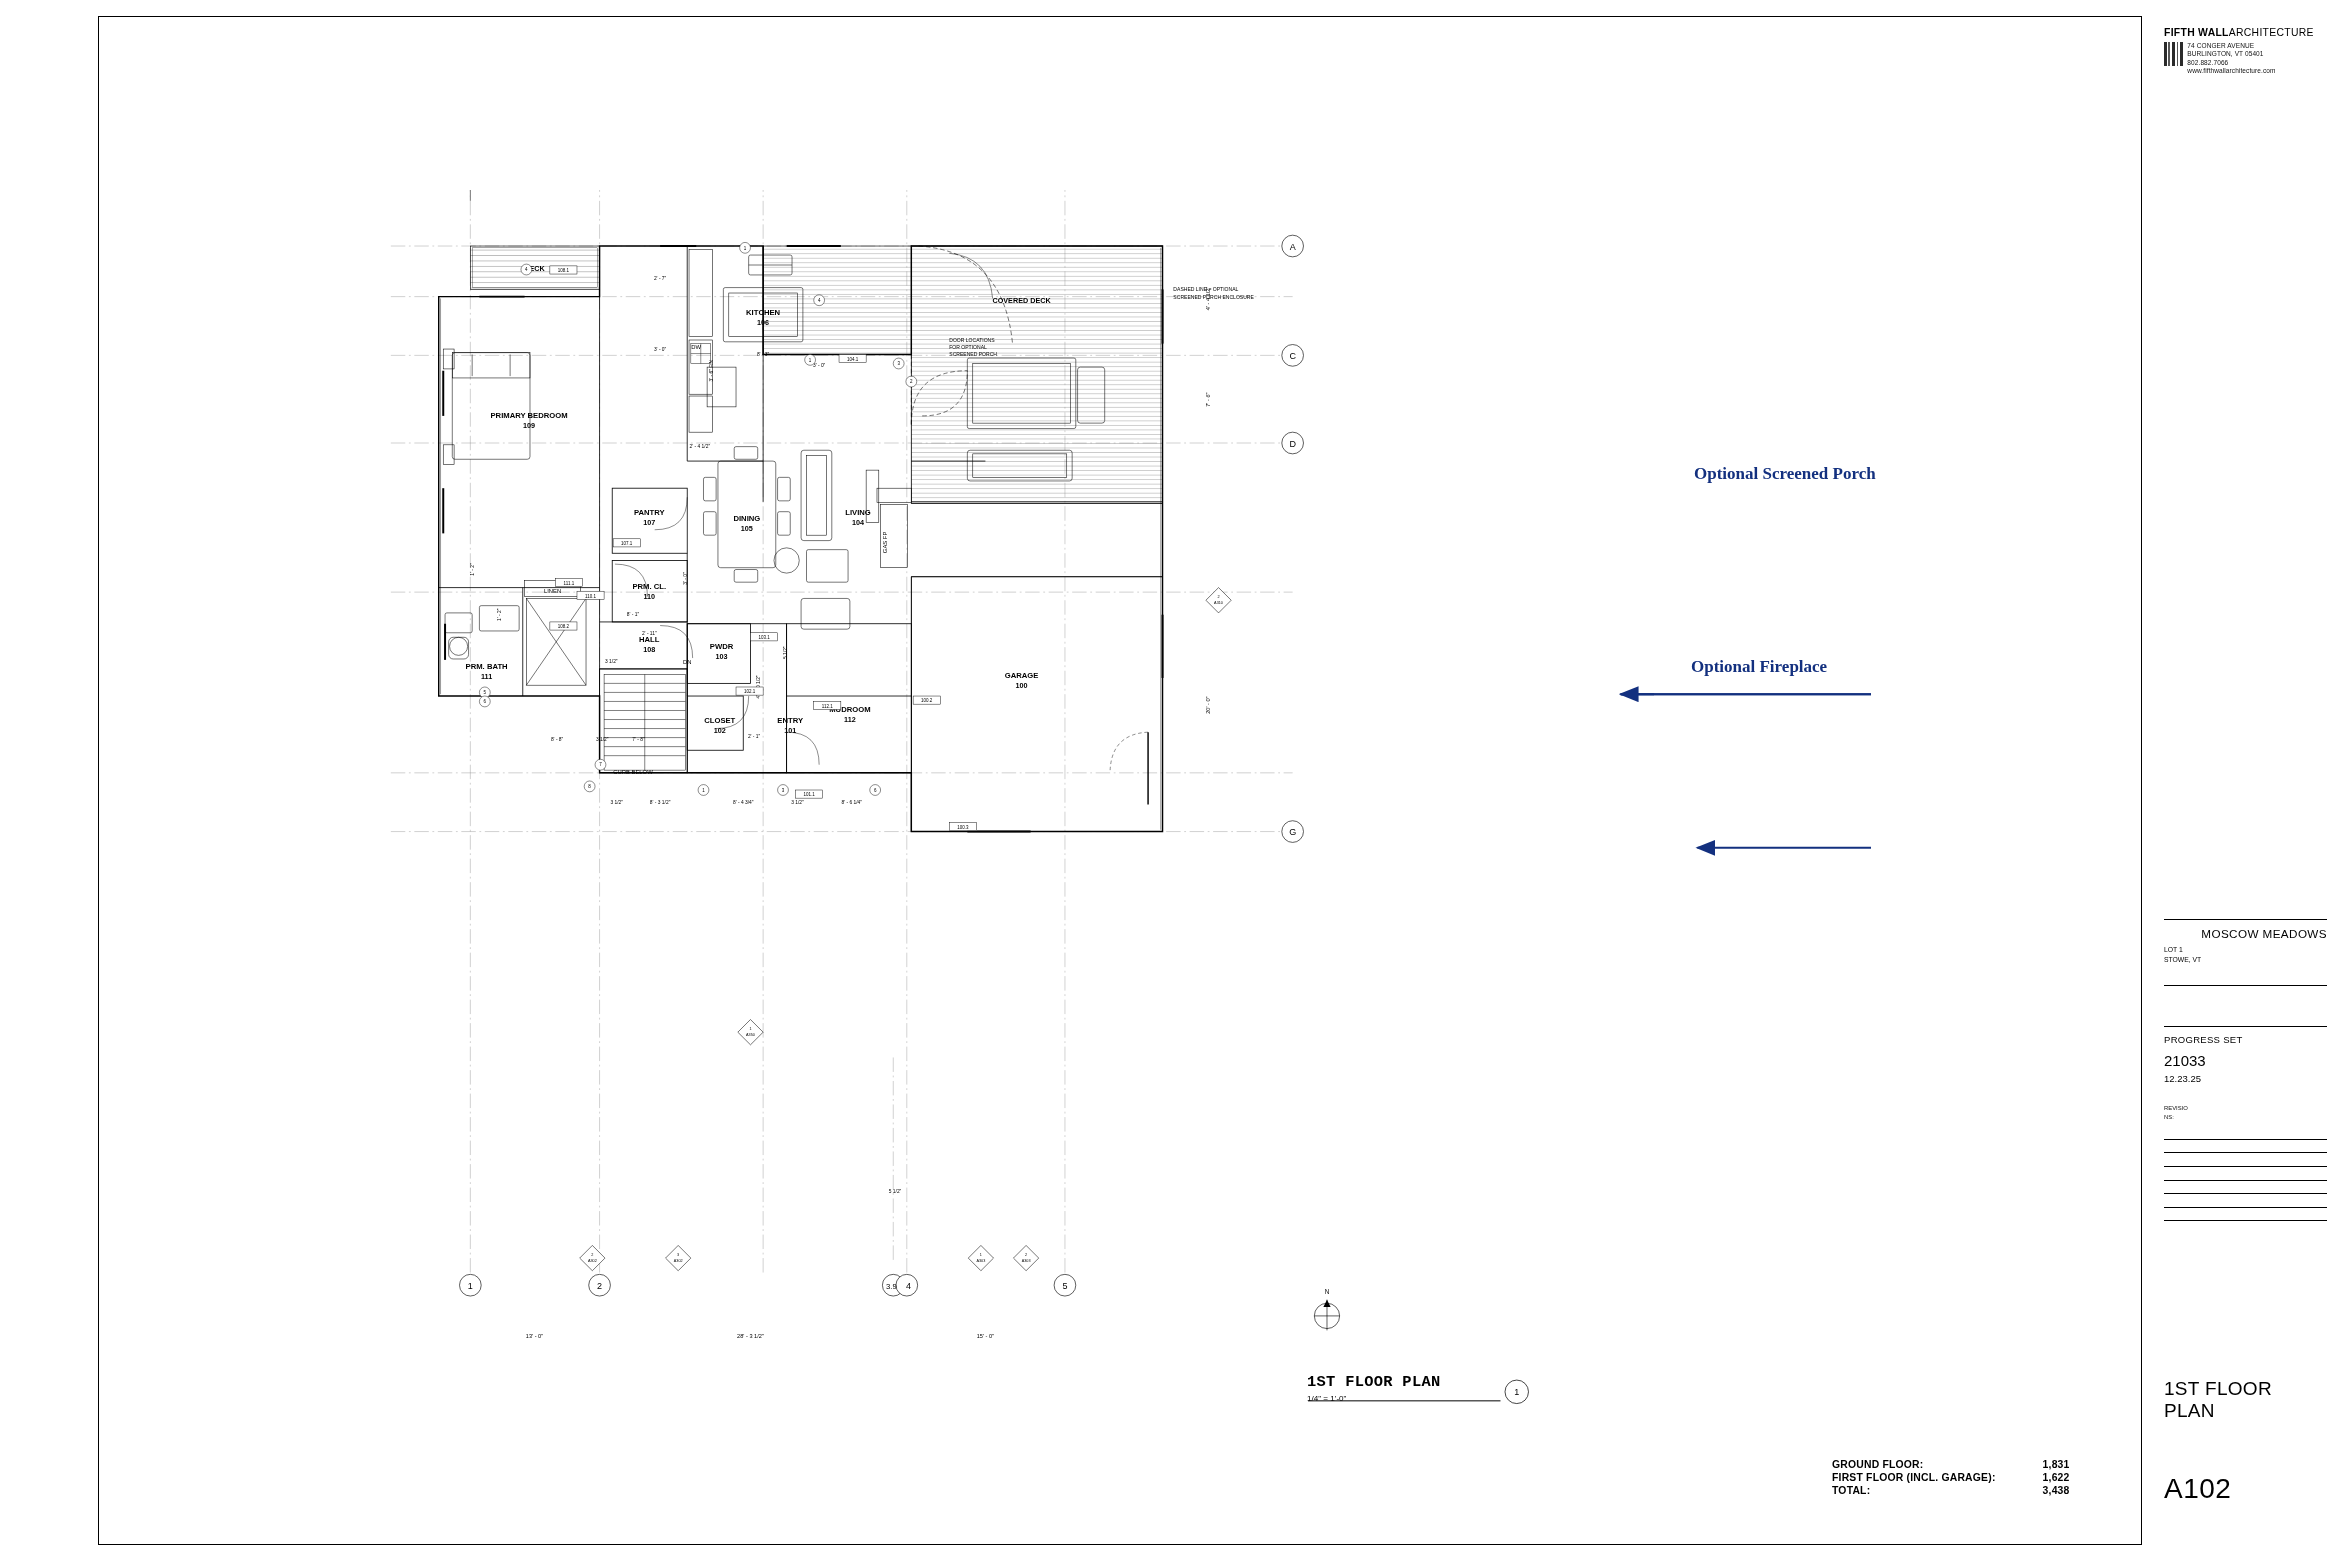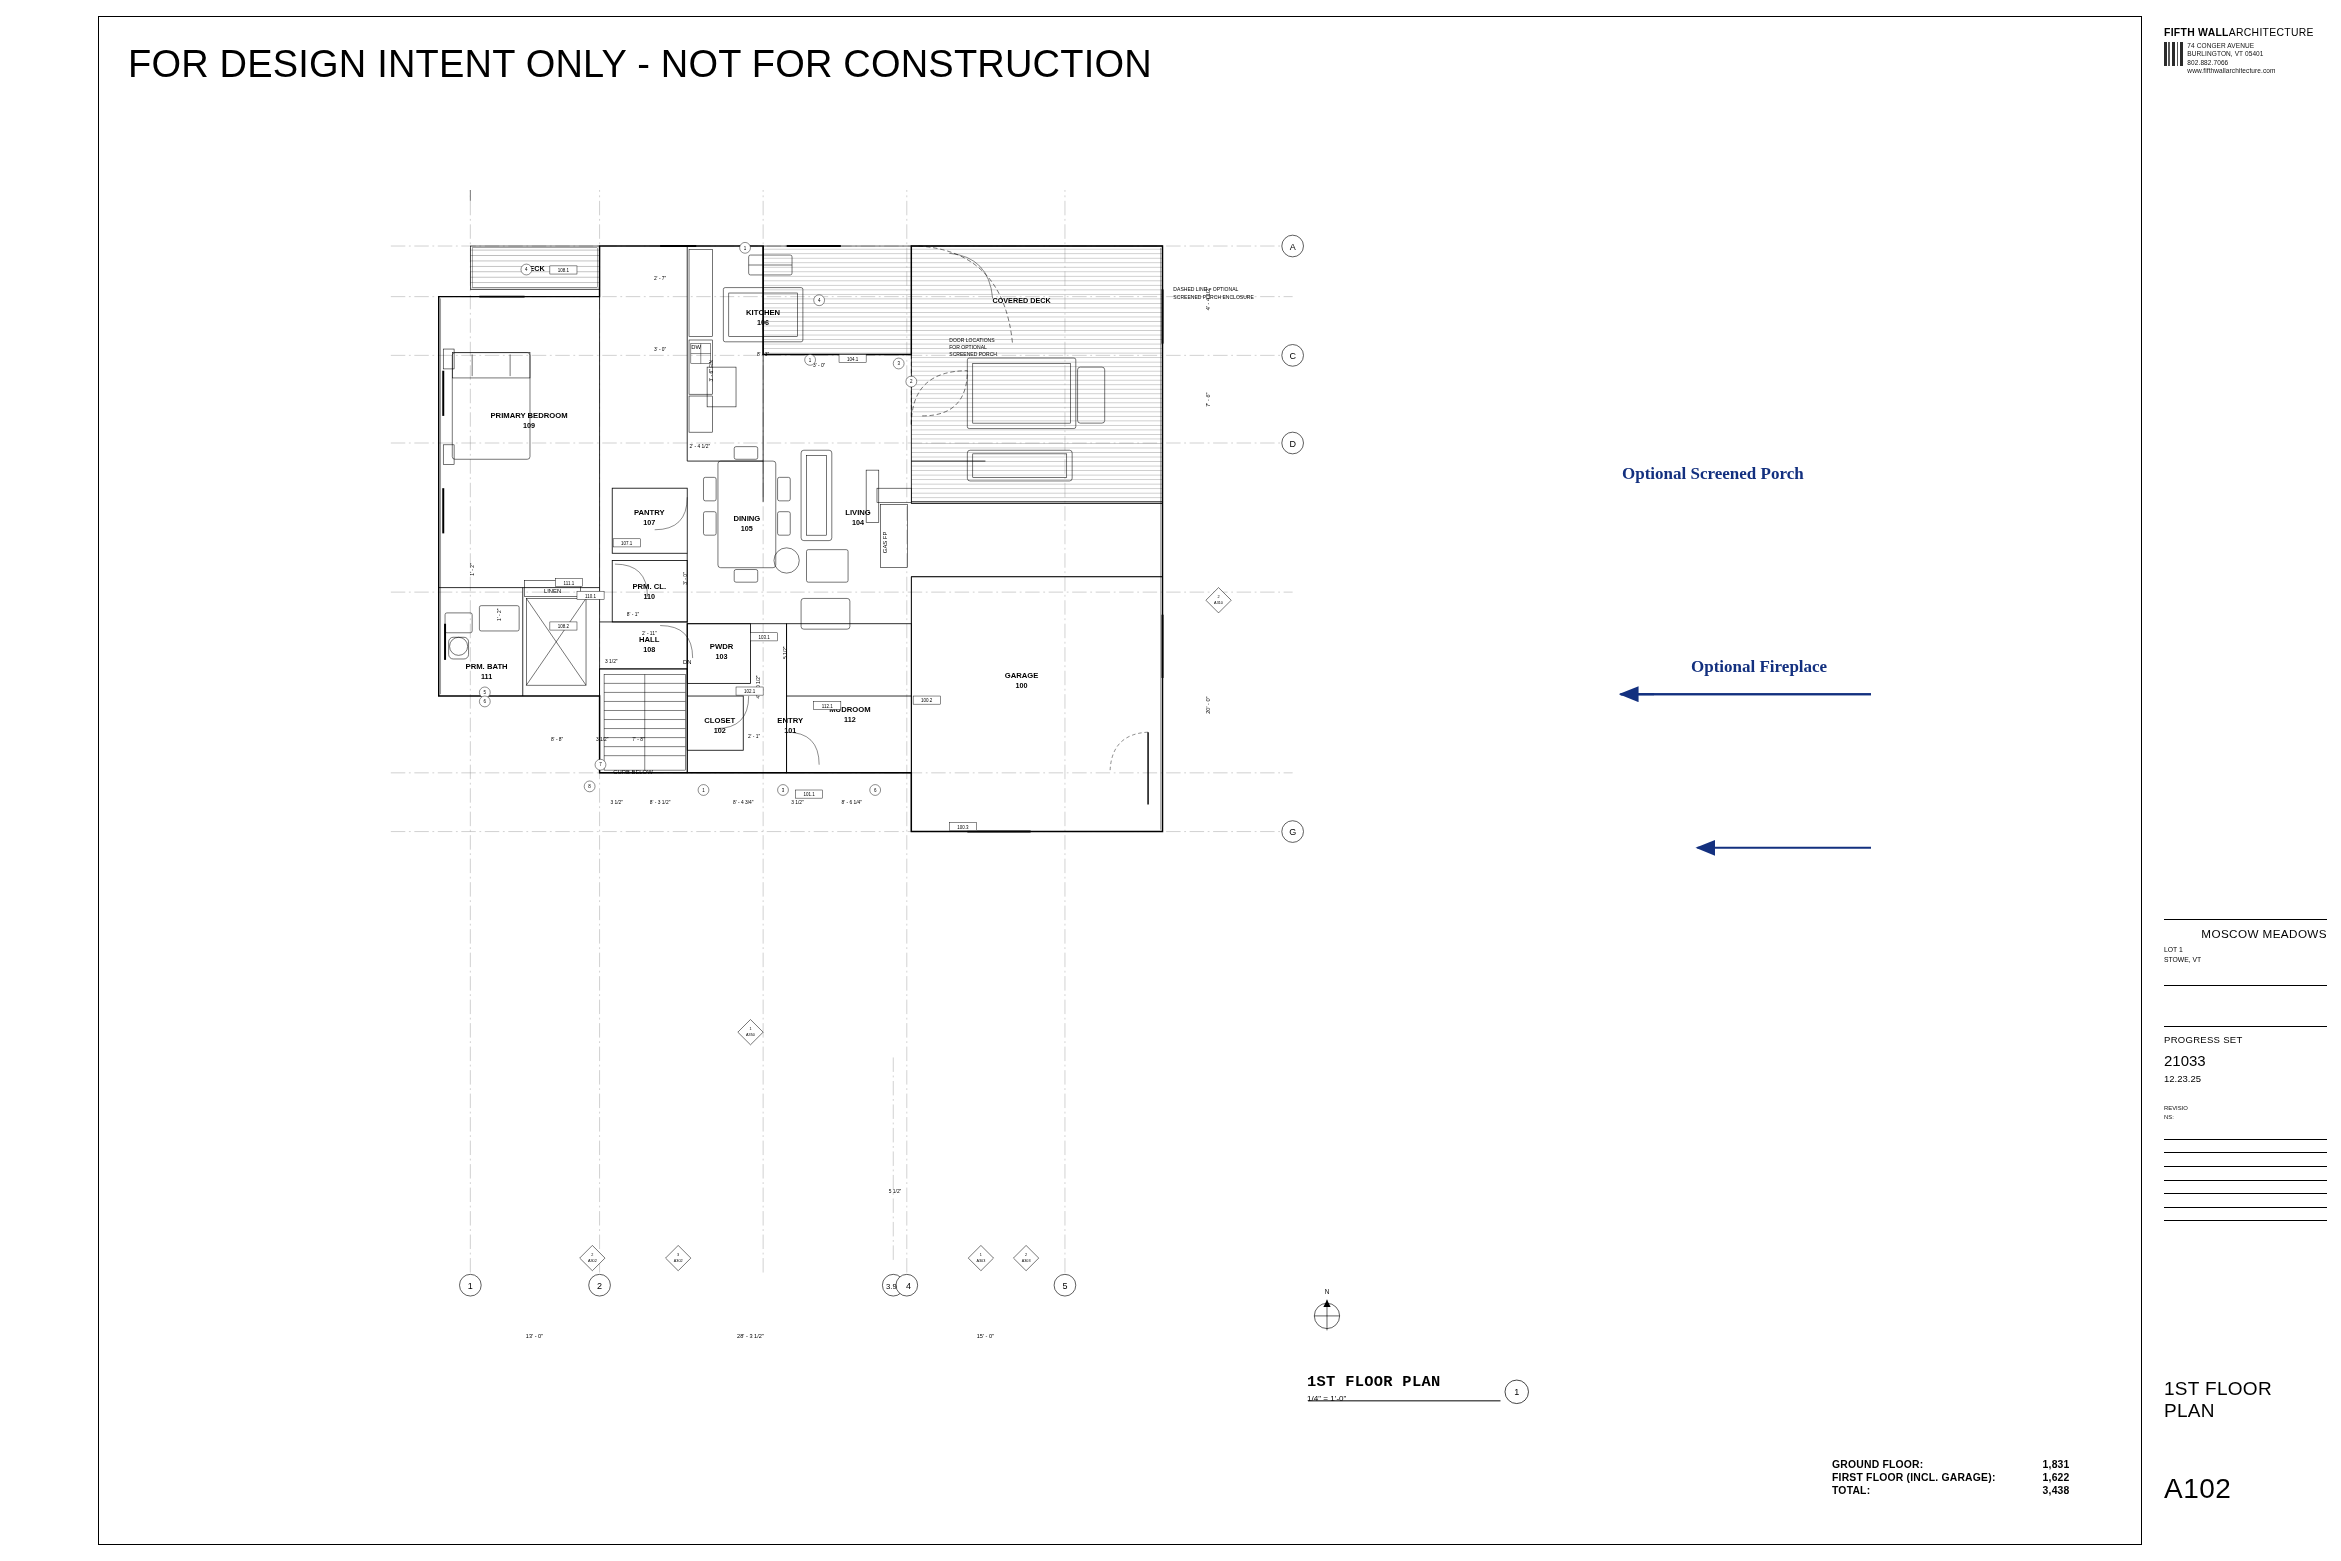--- a/index.html
+++ b/index.html
@@ -139,21 +139,21 @@
   svg { display: block; }
   
   .annot {
     position: absolute;
     color: #13307f;
     font-family: "Liberation Serif", serif;
     font-weight: bold;
     font-size: 17px;
     white-space: nowrap;
   }
-  #annot-porch { left: 1622px; top: 464px; }
+  #annot-porch { left: 1694px; top: 464px; }
   #annot-fire  { left: 1691px; top: 657px; }
   
   #plan-title {
     position: absolute;
     left: 1307px; top: 1373px;
     font-size: 15.4px;
     font-weight: bold;
     letter-spacing: 0.3px;
     font-family: Liberation Mono, monospace;
   }
@@ -164,21 +164,20 @@
   }
 </style>
 </head>
 <body>
 
 <div id="sheet">
 
   <div class="frame-outer"></div>
   <div class="frame-inner-divider"></div>
 
-  <div id="title-banner">FOR DESIGN INTENT ONLY - NOT FOR CONSTRUCTION</div>
 
   <div id="logo-block">
     <div class="firm-name">
       <b>FIFTH WALL</b><span>ARCHITECTURE</span>
     </div>
     <div id="logo-row">
       <div id="logo-bars">
         <i></i>
           <i class="thin"></i>
           <i></i>

